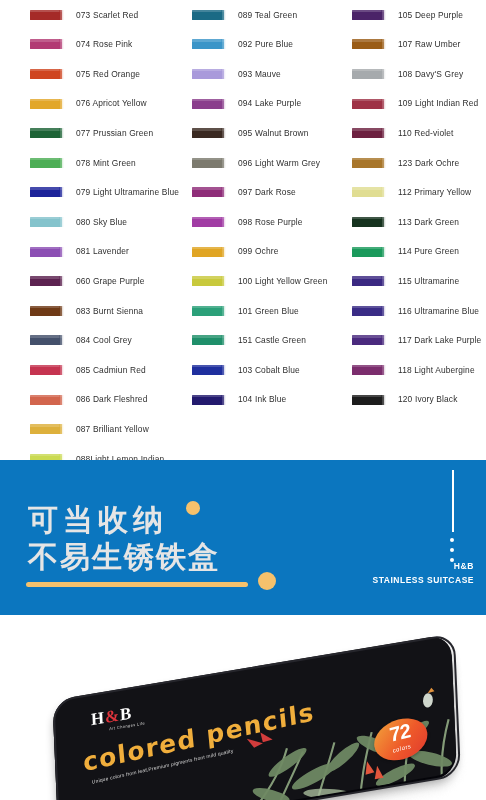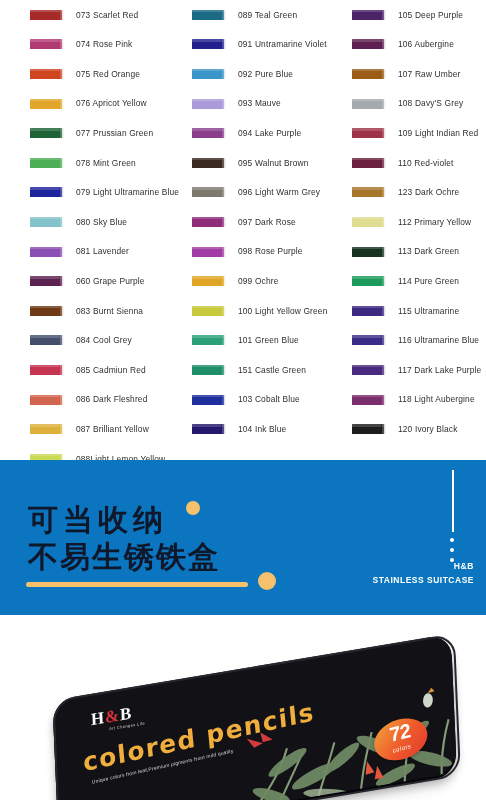--- a/index.html
+++ b/index.html
@@ -42,21 +42,21 @@
     letter-spacing:.15px;white-space:nowrap;line-height:1;
   }
 
   
   .banner{
     position:absolute;left:0;top:460px;width:486px;height:155px;
     background:#0b76bf;overflow:hidden;
   }
   .banner-text{position:absolute;left:28px;top:42px;}
   .line1,.line2{
-    color:#0f172a;font-size:30px;font-weight:700;letter-spacing:5px;
+    color:#e5e5e5;font-size:30px;font-weight:700;letter-spacing:5px;
     line-height:1.22;white-space:nowrap;position:relative;
     font-family:"DejaVu Sans","Liberation Sans",sans-serif;
   }
   .line2{letter-spacing:2px;}
   .underline{
     position:absolute;left:26px;top:122px;width:222px;height:5px;
     background:#f5c16c;border-radius:3px;
   }
   .dot-a{
     position:absolute;left:186px;top:41px;width:14px;height:14px;
@@ -196,33 +196,29 @@
       <div class="row">
         <div class="swatch" style="background: rgb(210, 101, 77); color: rgb(210, 101, 77);"></div>
         <div class="label">086 Dark Fleshred</div>
       </div>
       <div class="row">
         <div class="swatch" style="background: rgb(221, 176, 60); color: rgb(221, 176, 60);"></div>
         <div class="label">087 Brilliant Yellow</div>
       </div>
       <div class="row">
         <div class="swatch" style="background: rgb(202, 218, 82); color: rgb(202, 218, 82);"></div>
-        <div class="label">088Light Lemon Yellow</div>
+        <div class="label">088Light Lemon Indian</div>
       </div>
     </div>
   <div class="col col-1">
       <div class="row">
         <div class="swatch" style="background: rgb(27, 106, 133); color: rgb(27, 106, 133);"></div>
         <div class="label">089 Teal Green</div>
       </div>
       <div class="row">
-        <div class="swatch" style="background: rgb(33, 32, 141); color: rgb(33, 32, 141);"></div>
-        <div class="label">091 Untramarine Violet</div>
-      </div>
-      <div class="row">
         <div class="swatch" style="background: rgb(59, 149, 200); color: rgb(59, 149, 200);"></div>
         <div class="label">092 Pure Blue</div>
       </div>
       <div class="row">
         <div class="swatch" style="background: rgb(169, 154, 219); color: rgb(169, 154, 219);"></div>
         <div class="label">093 Mauve</div>
       </div>
       <div class="row">
         <div class="swatch" style="background: rgb(138, 62, 140); color: rgb(138, 62, 140);"></div>
         <div class="label">094 Lake Purple</div>
@@ -265,24 +261,20 @@
       </div>
       <div class="row">
         <div class="swatch" style="background: rgb(35, 26, 110); color: rgb(35, 26, 110);"></div>
         <div class="label">104 Ink Blue</div>
       </div>
     </div>
   <div class="col col-2">
       <div class="row">
         <div class="swatch" style="background: rgb(75, 35, 104); color: rgb(75, 35, 104);"></div>
         <div class="label">105 Deep Purple</div>
-      </div>
-      <div class="row">
-        <div class="swatch" style="background: rgb(93, 32, 80); color: rgb(93, 32, 80);"></div>
-        <div class="label">106 Aubergine</div>
       </div>
       <div class="row">
         <div class="swatch" style="background: rgb(154, 92, 22); color: rgb(154, 92, 22);"></div>
         <div class="label">107 Raw Umber</div>
       </div>
       <div class="row">
         <div class="swatch" style="background: rgb(166, 170, 173); color: rgb(166, 170, 173);"></div>
         <div class="label">108 Davy'S Grey</div>
       </div>
       <div class="row">

